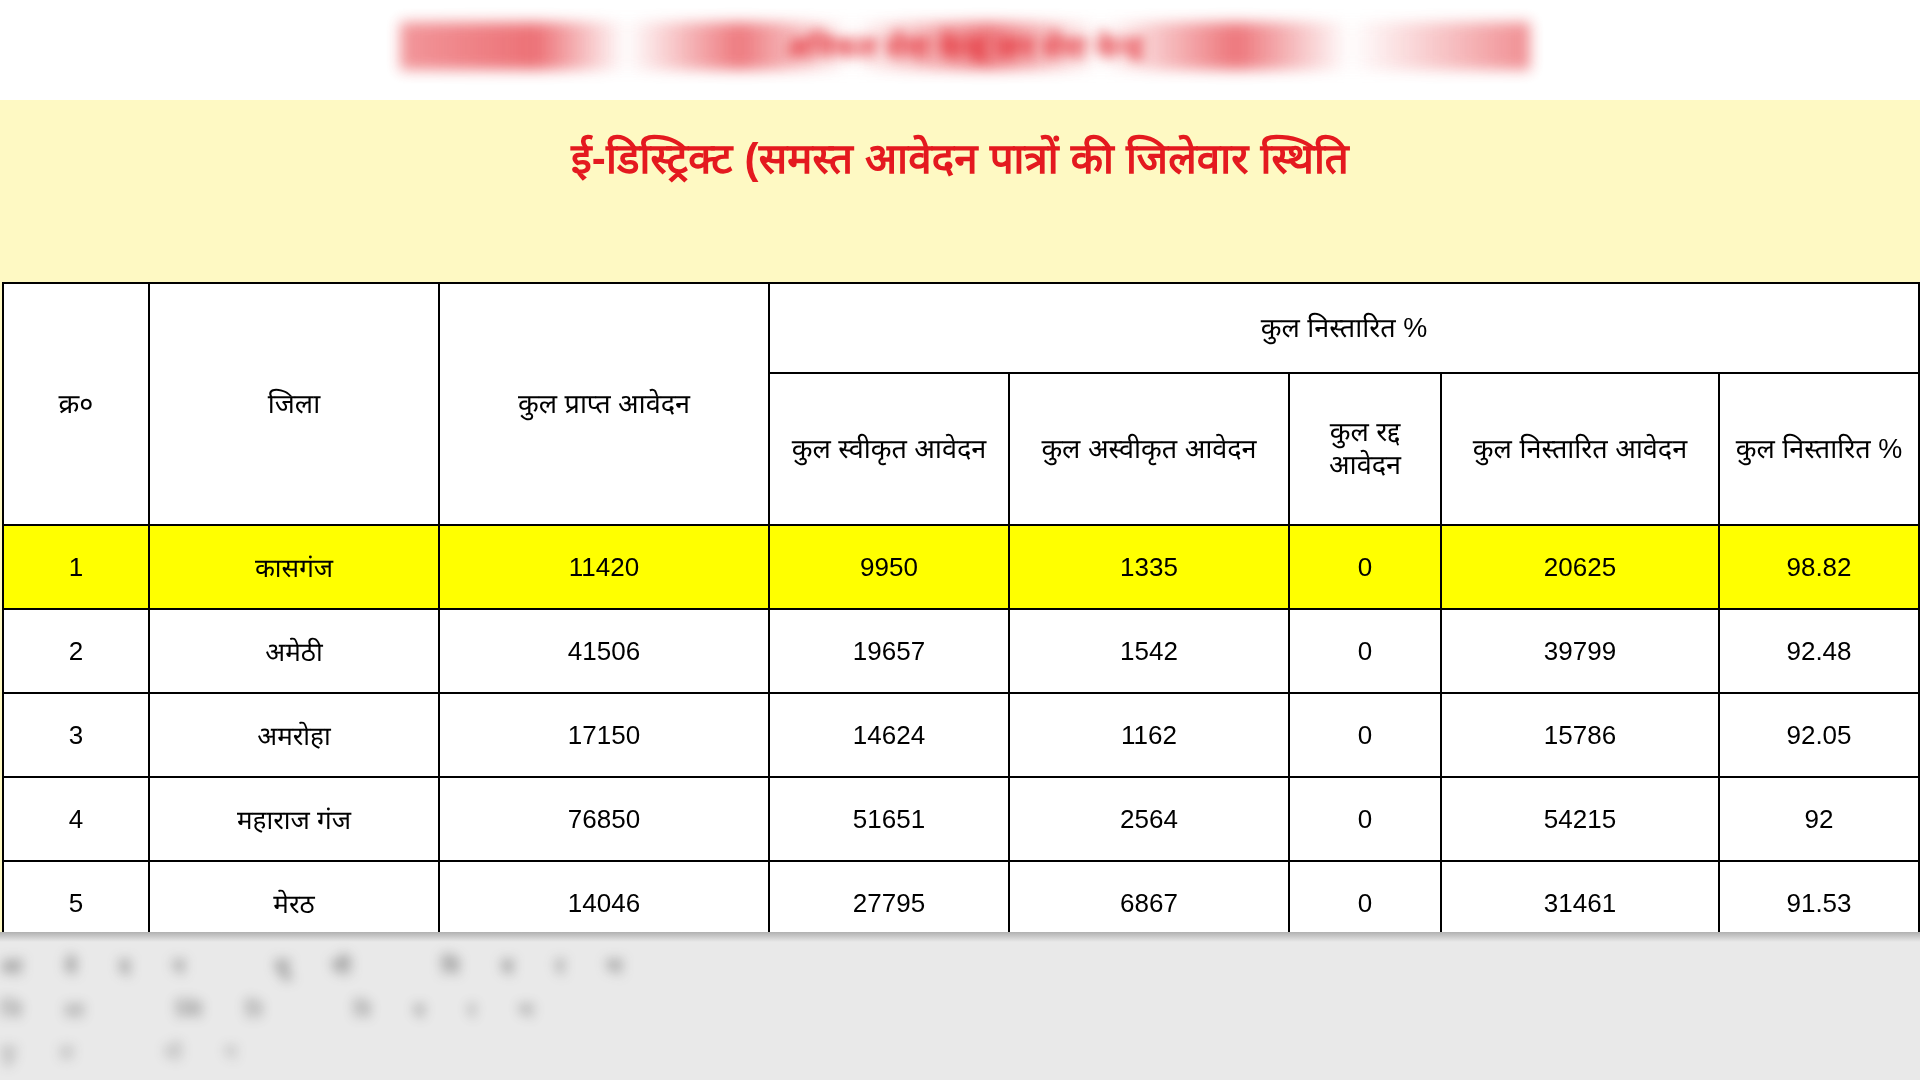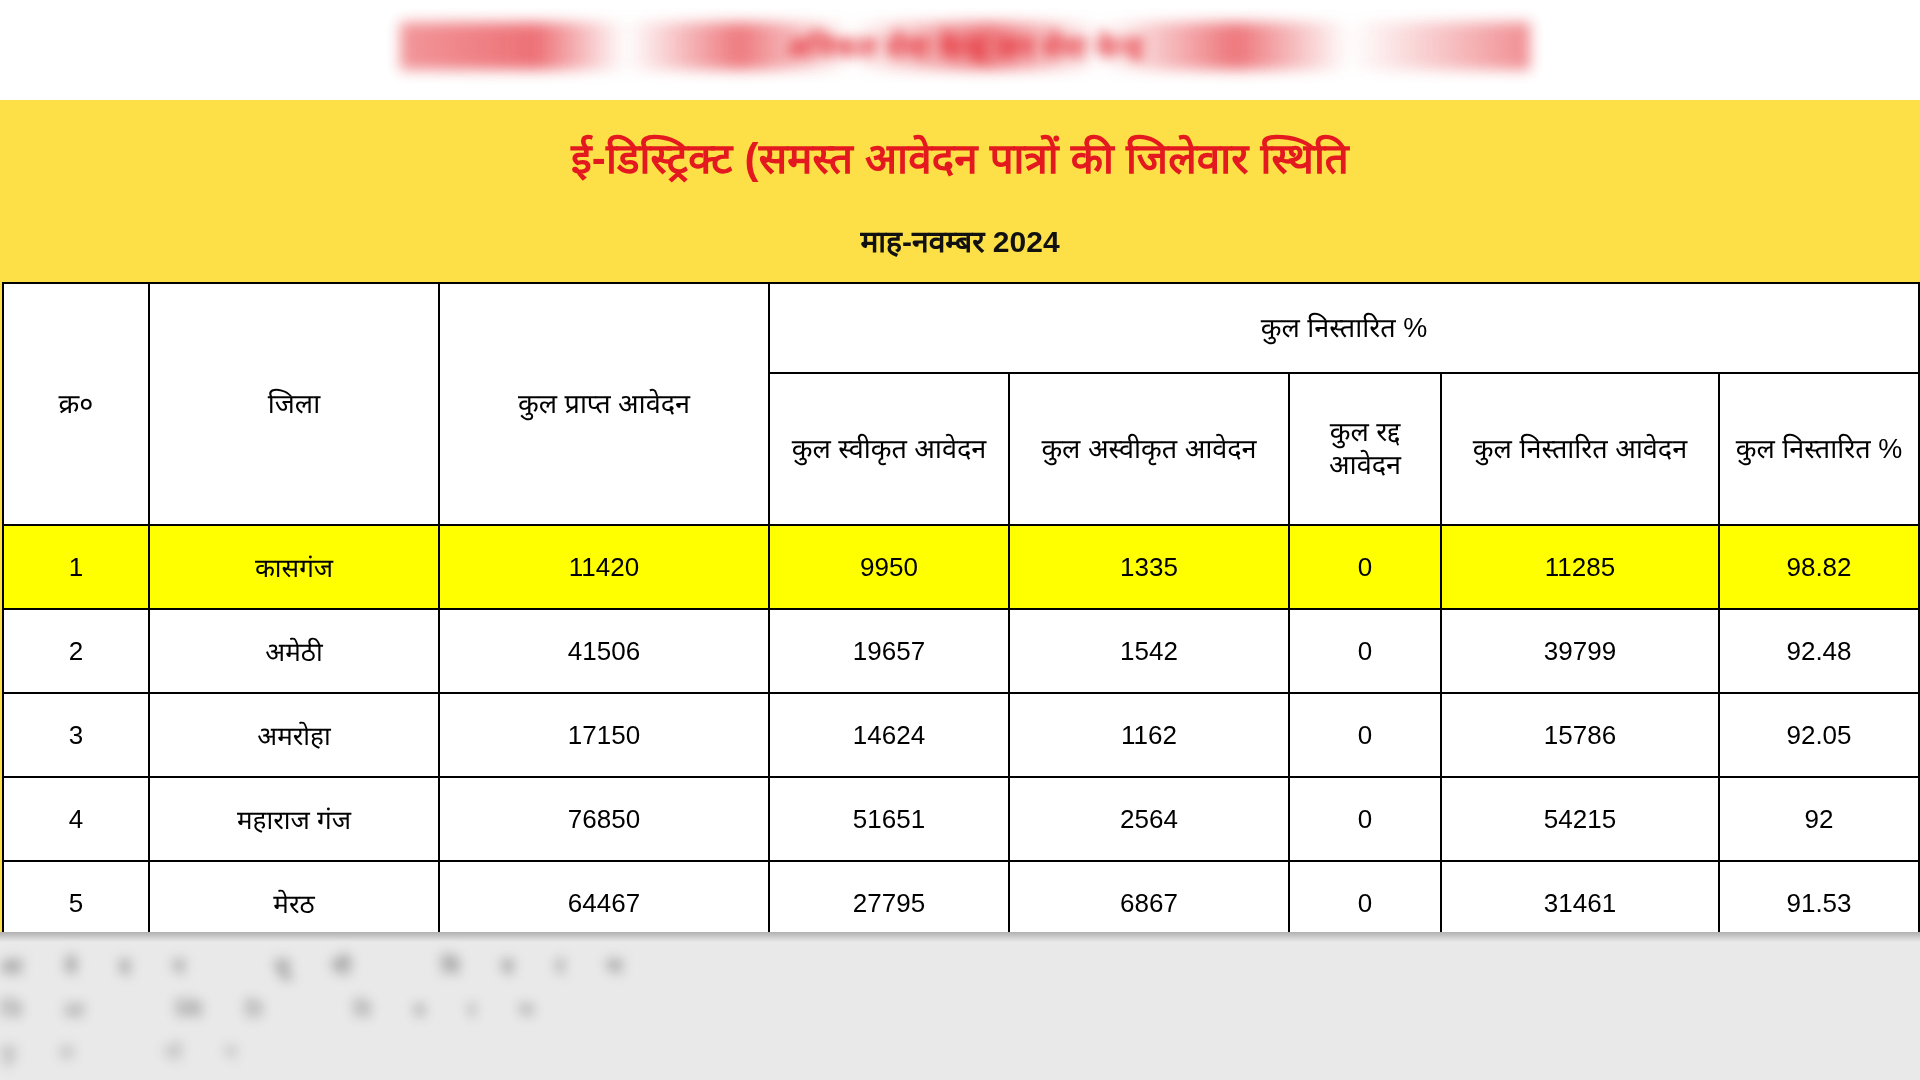--- a/index.html
+++ b/index.html
@@ -9,21 +9,21 @@
     height: 1080px;
     background: #ffffff;
     font-family: "Liberation Sans", sans-serif;
     overflow: hidden;
   }
 
   .page {
     position: relative;
     width: 1920px;
     height: 1080px;
-    background: #fde047;
+    background: #fef9c3;
     box-sizing: border-box;
   }
 
   
   .top-blur-strip {
     position: absolute;
     top: 0;
     left: 0;
     width: 1920px;
     height: 100px;
@@ -192,21 +192,20 @@
 <body>
 
 <div class="page">
 
   <div class="top-blur-strip">
     <div class="top-blur-bar"></div>
     <div class="top-blur-text">अविकल सेवा केन्द्र जन सेवा केन्द्र</div>
   </div>
 
   <div class="title-main">ई-डिस्ट्रिक्ट (समस्त आवेदन पात्रों की जिलेवार स्थिति</div>
-  <div class="title-sub">माह-नवम्बर 2024</div>
 
   <div class="table-wrap">
     <table class="report">
       <colgroup>
         <col class="c-sno">
         <col class="c-dist">
         <col class="c-total">
         <col class="c-appr">
         <col class="c-rej">
         <col class="c-cancel">
@@ -229,21 +228,21 @@
         </tr>
       </thead>
       <tbody>
         <tr class="highlight">
           <td>1</td>
           <td>कासगंज</td>
           <td>11420</td>
           <td>9950</td>
           <td>1335</td>
           <td>0</td>
-          <td>11285</td>
+          <td>20625</td>
           <td>98.82</td>
         </tr>
         <tr>
           <td>2</td>
           <td>अमेठी</td>
           <td>41506</td>
           <td>19657</td>
           <td>1542</td>
           <td>0</td>
           <td>39799</td>
@@ -265,21 +264,21 @@
           <td>76850</td>
           <td>51651</td>
           <td>2564</td>
           <td>0</td>
           <td>54215</td>
           <td>92</td>
         </tr>
         <tr>
           <td>5</td>
           <td>मेरठ</td>
-          <td>64467</td>
+          <td>14046</td>
           <td>27795</td>
           <td>6867</td>
           <td>0</td>
           <td>31461</td>
           <td>91.53</td>
         </tr>
       </tbody>
     </table>
   </div>
 

